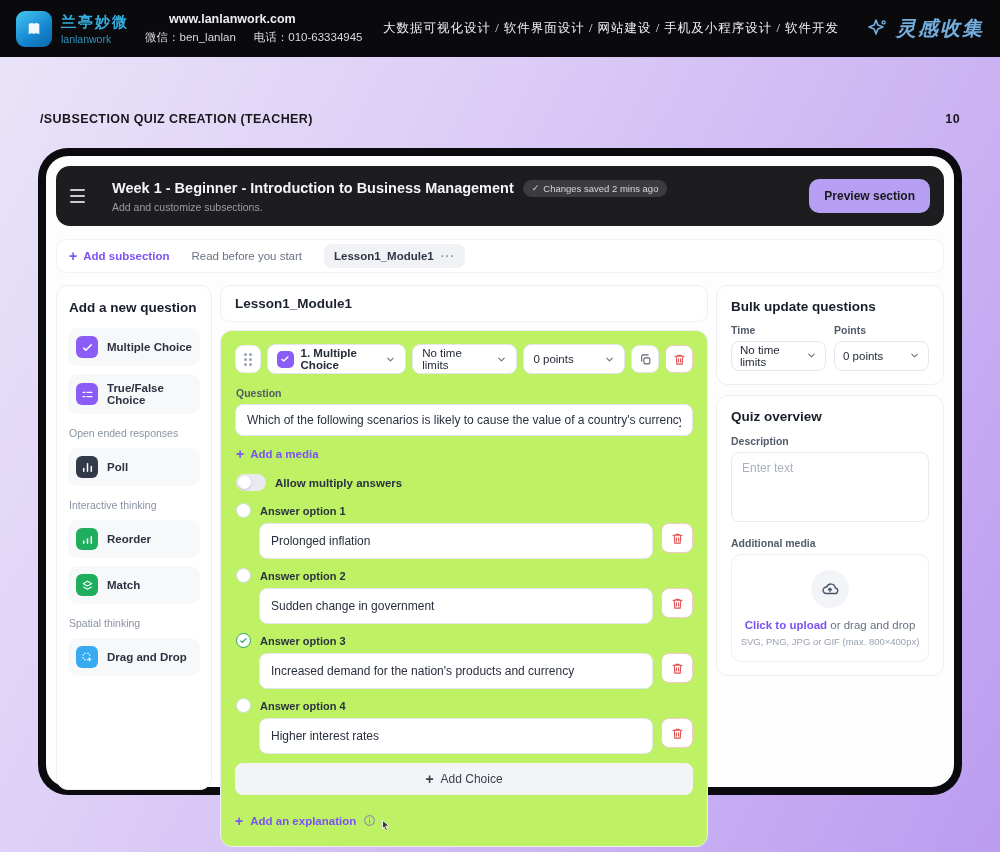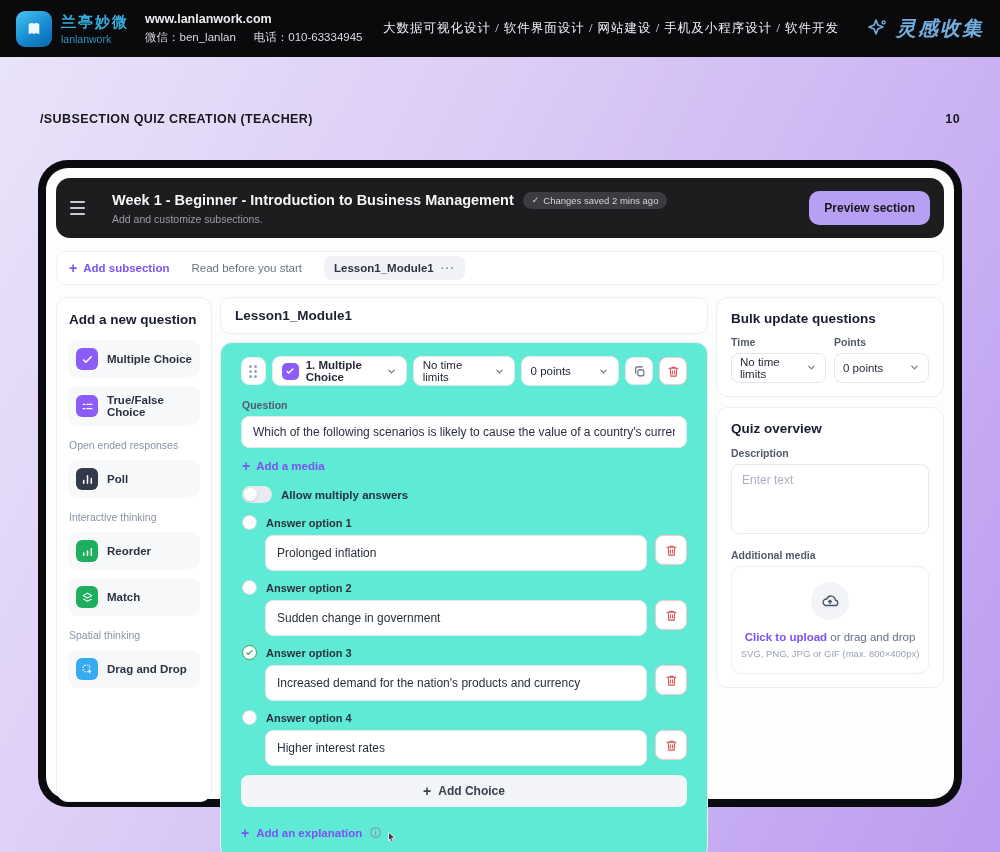--- a/index.html
+++ b/index.html
@@ -13,35 +13,35 @@
   
   .topbar { position:absolute; top:0; left:0; width:1000px; height:57px;
     background:#0a0a0d; display:flex; align-items:center; padding:0 16px; }
   .logo-ico { width:36px; height:36px; border-radius:9px;
     background:linear-gradient(145deg,#45c6f2 0%,#1486cf 60%,#0d66ad 100%);
     display:flex; align-items:center; justify-content:center; flex:0 0 auto; }
   .brand { margin-left:9px; }
   .brand-cn { font-size:15px; font-weight:700; color:#35aee0; letter-spacing:2px; }
   .brand-en { font-size:10.5px; color:#2f93c0; margin-top:1px; }
   .tb-info { margin-left:16px; }
-  .tb-site { font-size:12.5px; font-weight:700; color:#ececef; }
+  .tb-site { font-size:12.5px; font-weight:700; color:#ececef;margin-left:24px; }
   .tb-contact { font-size:11.5px; color:#d9d9de; margin-top:4px; display:flex; gap:18px; }
   .tb-services { margin-left:auto; font-family:"Liberation Serif", serif; 
     font-size:12.5px; color:#f0f0f4; letter-spacing:1px; }
   .tb-collect { display:flex; align-items:center; gap:7px; margin-left:26px; }
   .tb-collect-label { font-family:"Liberation Serif", serif; font-style:italic;
     font-size:20px; font-weight:700; color:#74aede; letter-spacing:2px; }
 
   
   .page-head { position:absolute; top:112px; left:40px; right:40px;
     display:flex; justify-content:space-between; align-items:center; }
   .page-title, .page-num { font-size:12.5px; font-weight:700; color:#17171c; letter-spacing:.4px; }
 
   
-  .device { position:absolute; top:160px; left:38px; width:924px; height:647px;
+  .device { position:absolute; top:148px; left:38px; width:924px; height:647px;
     background:#0b0b0f; border-radius:30px; padding:8px; }
   .device-inner { width:100%; height:100%; background:#fdfdfe; border-radius:22px; padding:10px; }
 
   
   .dark-header { height:60px; background:#1d1d20; border-radius:14px;
     display:flex; align-items:center; padding:0 14px; margin-bottom:13px; }
   .burger { width:28px; height:28px; display:flex; flex-direction:column; justify-content:center;
     gap:4px; cursor:pointer; flex:0 0 auto; }
   .burger i { display:block; width:15px; height:2px; background:#c9c9cf; border-radius:1px; }
   .dh-text { margin-left:14px; }
@@ -81,22 +81,22 @@
   .sb-ico.purple { background:#8b5cf6; }
   .sb-ico.dark { background:#323a49; }
   .sb-ico.green { background:#1fae5e; }
   .sb-ico.blue { background:#38aaf2; }
   .sb-label { font-size:11.5px; font-weight:600; color:#2b3240; }
 
   
   .editor-col { width:488px; display:flex; flex-direction:column; gap:8px; flex:0 0 auto; }
   .sec-title-card { background:#fff; border:1px solid #eceef2; border-radius:10px;
     padding:10px 14px; font-size:13.5px; font-weight:700; color:#1c2230; }
-  .q-card { flex:1; background:#5eead4; border:1px solid #eceef2; border-radius:12px;
-    padding:13px 20px; }
+  .q-card { flex:1; background:#bef264; border:1px solid #eceef2; border-radius:12px;
+    padding:13px 14px; }
   .q-head { display:flex; align-items:center; gap:6px; margin-bottom:13px; }
   .drag-btn { width:28px; height:28px; border:1px solid #eceef2; border-radius:8px; background:#fff;
     display:flex; align-items:center; justify-content:center; cursor:grab; }
   .dots-grid { display:grid; grid-template-columns:repeat(2,3px); grid-auto-rows:3px; gap:2px; }
   .dots-grid i { background:#9aa3b2; border-radius:50%; }
   .sel { border:1px solid #e3e6ec; border-radius:8px; height:30px; background:#fff;
     display:flex; align-items:center; padding:0 9px; gap:7px; font-size:11.5px; color:#242b38;
     cursor:pointer; }
   .sel .chev { margin-left:auto; display:flex; }
   .sel-type { width:152px; font-weight:600; }
@@ -128,21 +128,21 @@
     background:#fff; cursor:pointer; flex:0 0 auto; display:flex; align-items:center; justify-content:center; }
   .radio.correct { border-color:#31a45f; }
   .opt-label { font-size:11px; font-weight:700; color:#2b3240; }
   .opt-row { display:flex; gap:8px; padding-left:24px; }
   .opt-input { flex:1; border:1px solid #e3e6ec; border-radius:8px; height:36px; padding:0 11px;
     font-size:12px; color:#29303d; font-family:"Liberation Sans", sans-serif; outline:none; background:#fff; }
   .opt-trash { width:32px; height:30px; border:1px solid #f3caca; border-radius:8px; background:#fff;
     display:flex; align-items:center; justify-content:center; cursor:pointer; flex:0 0 auto; }
 
   .add-choice { height:32px; background:#f3f4f7; border-radius:8px; display:flex;
-    align-items:center; justify-content:center; gap:7px; font-size:12px; font-weight:700;
+    align-items:center; justify-content:center; gap:7px; font-size:12px; font-weight:400;
     color:#39404e; cursor:pointer; margin-top:3px; }
   .add-expl { display:flex; align-items:center; gap:7px; margin-top:13px; color:#7c52f4;
     font-size:11.5px; font-weight:700; cursor:pointer; }
   .cursor-glyph { margin-left:-4px; margin-top:10px; }
 
   
   .right-col { width:228px; display:flex; flex-direction:column; gap:10px; flex:0 0 auto; }
   .card { background:#fff; border:1px solid #eceef2; border-radius:12px; padding:13px 14px; }
   .card-title { font-size:13.5px; font-weight:700; color:#171d2b; }
   .bulk-grid { display:flex; gap:8px; margin-top:10px; }

